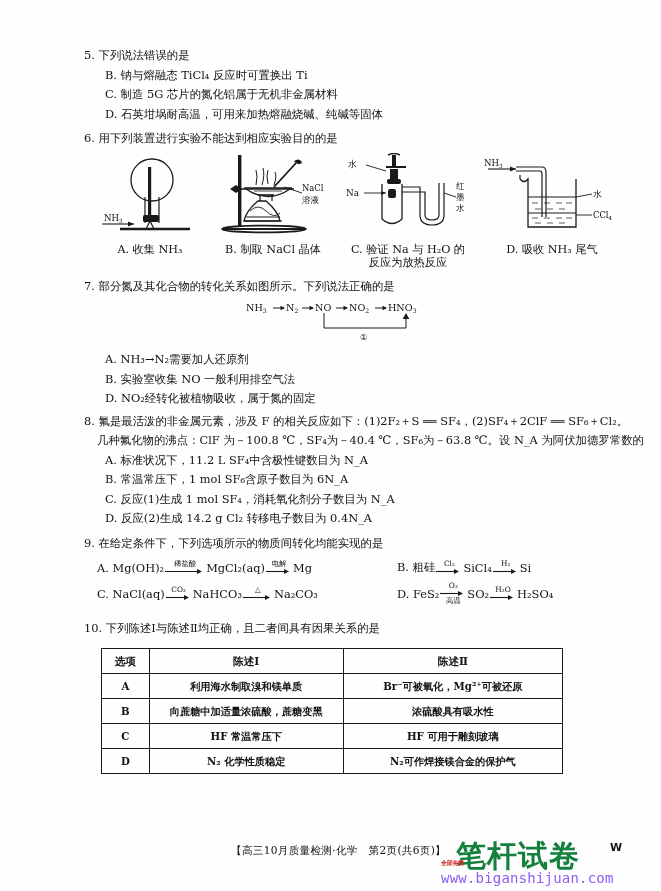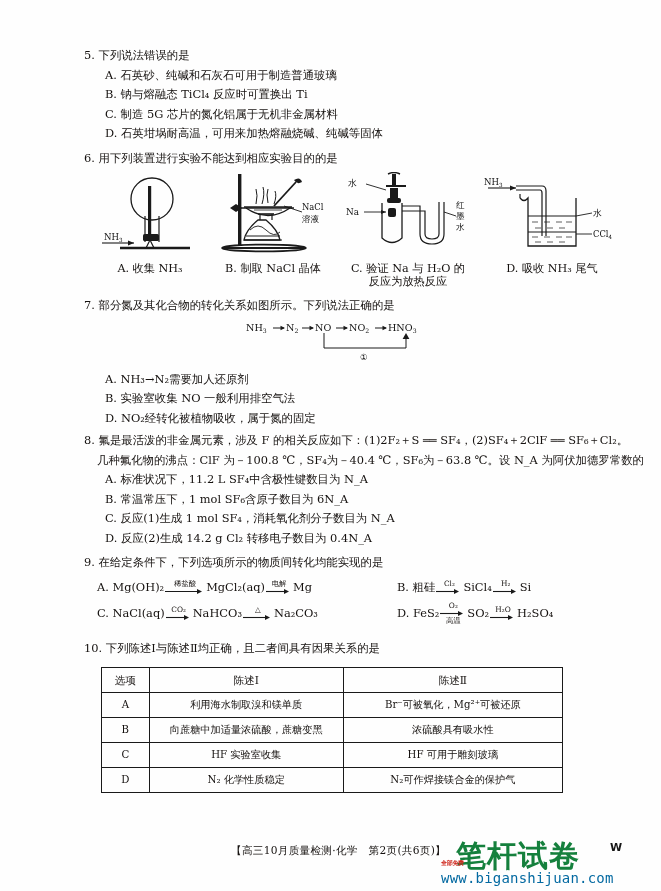--- a/index.html
+++ b/index.html
@@ -38,55 +38,54 @@
     justify-content:center;margin:0 1px;position:relative;}
   .arrowbox .above{font-size:7.4px;line-height:8px;margin-bottom:0px;white-space:nowrap;}
   .arrowbox .below{font-size:7.4px;line-height:8px;margin-top:0px;white-space:nowrap;}
   .arrowline{position:relative;height:7px;display:block;}
   .arrowline svg{display:block;}
 
   
   table.stmt{border-collapse:collapse;margin:9px 0 0 17px;width:462px;
     font-size:10.2px;}
   table.stmt td,table.stmt th{border:1px solid #1a1a1a;text-align:center;
-    padding:5px 2px;font-weight:normal;line-height:14px;}
+    padding:5px 2px;font-weight:bold;line-height:14px;}
   table.stmt .c1{width:44px;}
   table.stmt .c2{width:196px;}
   table.stmt .c3{width:222px;}
   table.stmt thead td{font-size:10.6px;padding:5px 2px;}
 
   
   .footer{position:absolute;left:0;top:842px;width:661px;height:49px;}
   .footer-text{position:absolute;left:231px;top:2px;font-size:10.6px;
     white-space:nowrap;letter-spacing:0.3px;}
   .wm{position:absolute;left:438px;top:0px;width:210px;height:48px;}
   .wm-main{position:absolute;left:18px;top:-2px;font-size:30px;
     font-family:"DejaVu Sans","Liberation Sans",sans-serif;font-weight:bold;
     color:#15803d;letter-spacing:1px;line-height:32px;}
   .wm-sup{position:absolute;left:172px;top:-1px;font-size:11px;
     font-family:"DejaVu Sans","Liberation Sans",sans-serif;font-weight:bold;color:#161616;}
   .wm-url{position:absolute;left:3px;top:28px;font-size:14px;
-    font-family:"DejaVu Sans Mono","Liberation Mono",monospace;color:#0369a1;
+    font-family:"DejaVu Sans Mono","Liberation Mono",monospace;color:#8b5cf6;
     letter-spacing:0.2px;white-space:nowrap;}
   .wm-badge{position:absolute;left:3px;top:17px;font-size:6px;
     font-family:"DejaVu Sans","Liberation Sans",sans-serif;color:#cf2a20;
     font-weight:bold;letter-spacing:-0.3px;white-space:nowrap;}
 </style>
 </head>
 <body>
 
 <div class="page">
  <div class="content">
 
   <div class="q">
     <div class="qline">
       <span>5.</span>
       <span>下列说法错误的是</span>
     </div>
-    <div class="opt">A. 石英砂、纯碱和石灰石可用于制造普通玻璃</div>
     <div class="opt">B. 钠与熔融态 TiCl₄ 反应时可置换出 Ti</div>
     <div class="opt">C. 制造 5G 芯片的氮化铝属于无机非金属材料</div>
     <div class="opt">D. 石英坩埚耐高温，可用来加热熔融烧碱、纯碱等固体</div>
   </div>
 
   <div class="q" style="margin-top:5px;">
     <div class="qline">
       <span>6.</span>
       <span>用下列装置进行实验不能达到相应实验目的的是</span>
     </div>
@@ -380,21 +379,21 @@
           <td>利用海水制取溴和镁单质</td>
           <td>Br⁻可被氧化，Mg²⁺可被还原</td>
         </tr>
         <tr>
           <td>B</td>
           <td>向蔗糖中加适量浓硫酸，蔗糖变黑</td>
           <td>浓硫酸具有吸水性</td>
         </tr>
         <tr>
           <td>C</td>
-          <td>HF 实验室收集</td>
+          <td>HF 常温常压下</td>
           <td>HF 可用于雕刻玻璃</td>
         </tr>
         <tr>
           <td>D</td>
           <td>N₂ 化学性质稳定</td>
           <td>N₂可作焊接镁合金的保护气</td>
         </tr>
       </tbody>
     </table>
   </div>

